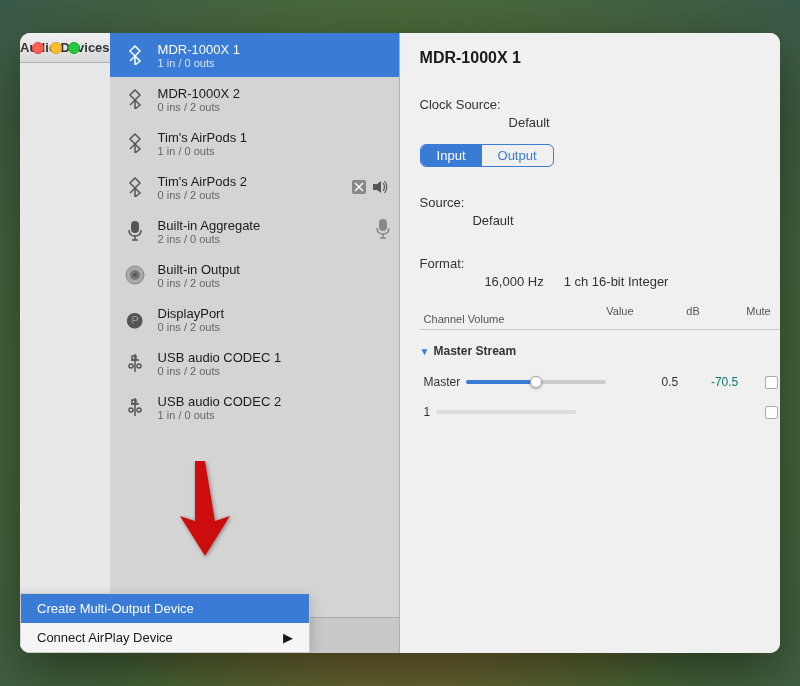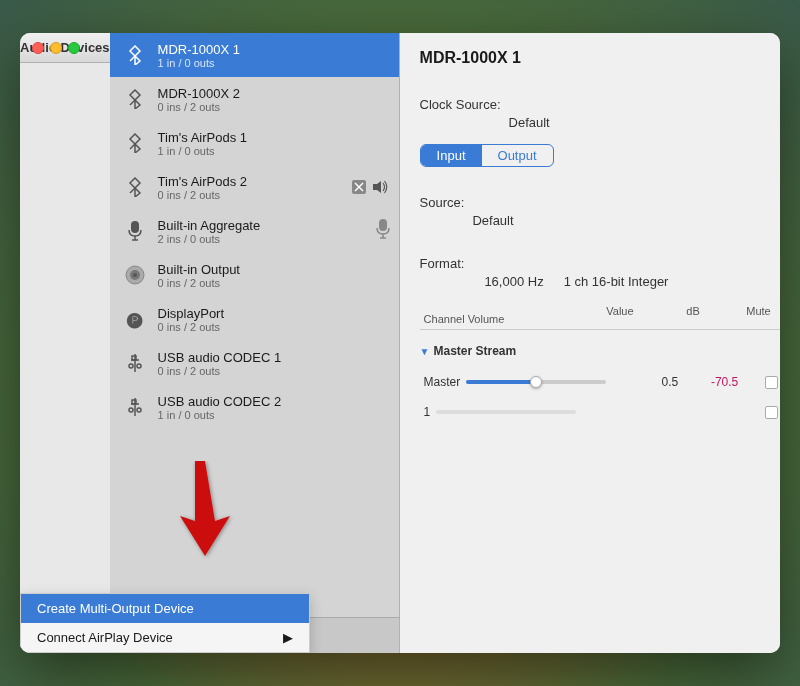--- a/index.html
+++ b/index.html
@@ -331,21 +331,21 @@
 
     .value-cell {
       font-size: 12px;
       color: #333;
       text-align: right;
       padding-right: 8px;
     }
 
     .db-cell {
       font-size: 12px;
-      color: #be185d;
+      color: #0f766e;
       text-align: right;
       padding-right: 8px;
     }
 
     .checkbox-cell {
       display: flex;
       justify-content: center;
     }
 
     .checkbox {

